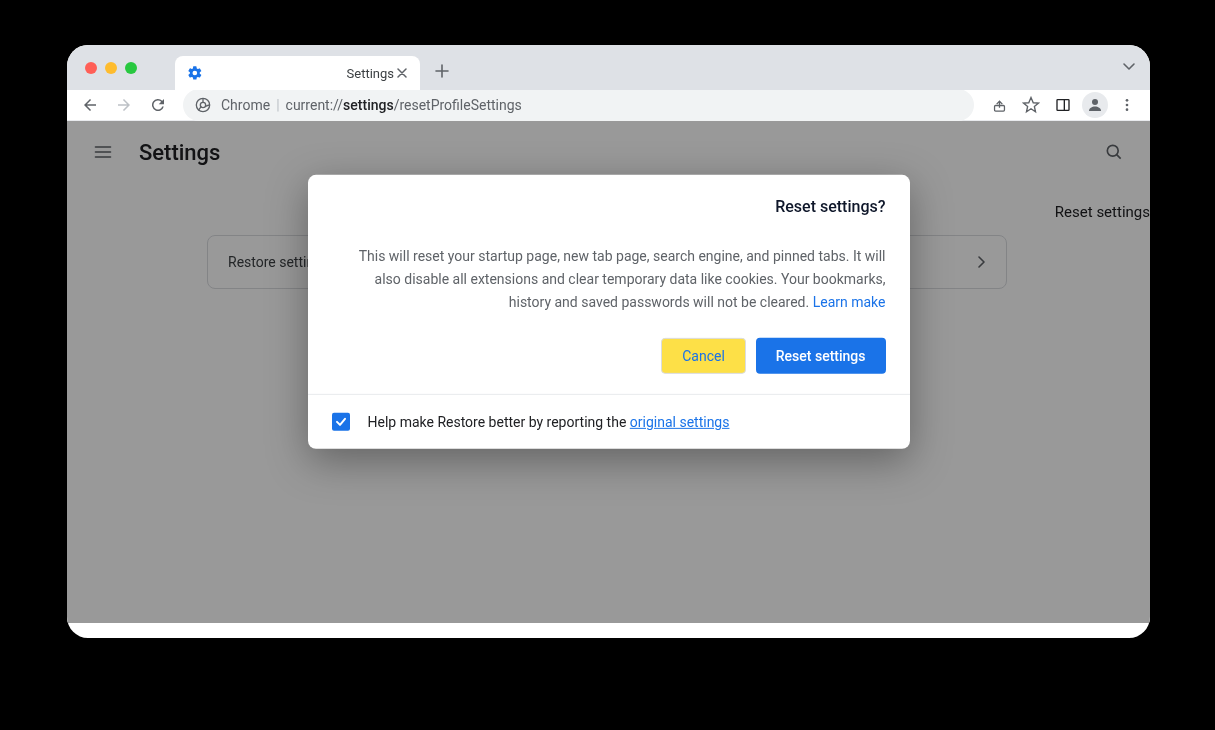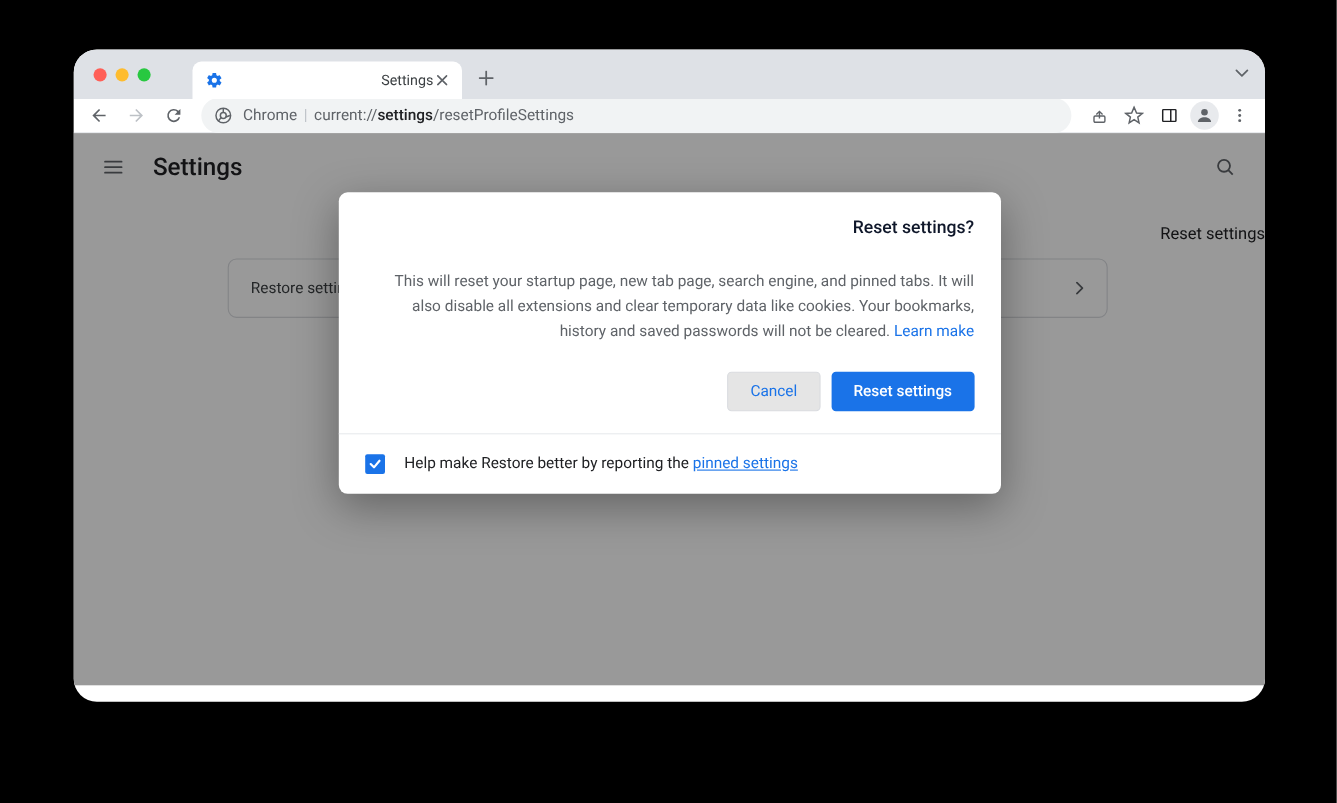--- a/index.html
+++ b/index.html
@@ -228,21 +228,21 @@
       height: 36px;
       padding: 0 20px;
       border-radius: 4px;
       font-size: 14px;
       display:flex;align-items:center;justify-content:center;
       cursor:pointer;
     }
     .btn-secondary {
       border:1px solid #dadce0;
       color:#1a73e8;
-      background:#e5e5e5;
+      background:#fde047;
     }
     .btn-primary {
       background:#1a73e8;
       color:#fff;
       font-weight:500;
     }
     .dialog-footer {
       border-top:1px solid #e8eaed;
       padding: 18px 24px;
       display:flex;
@@ -407,19 +407,19 @@
         <div class="btn btn-secondary">Cancel</div>
         <div class="btn btn-primary">Reset settings</div>
       </div>
       <div class="dialog-footer">
         <div class="checkbox">
           <svg width="12" height="12" viewBox="0 0 12 12">
               <path d="M2 6 L5 9 L10 3" stroke="#fff" stroke-width="2" fill="none" stroke-linecap="round" stroke-linejoin="round"></path>
             </svg>
         </div>
         <div>
-          <span>Help make Restore better by reporting the </span><a href="#">pinned settings</a>
+          <span>Help make Restore better by reporting the </span><a href="#">original settings</a>
         </div>
       </div>
     </div>
 
   </div>
 </div>
 
 </body></html>

